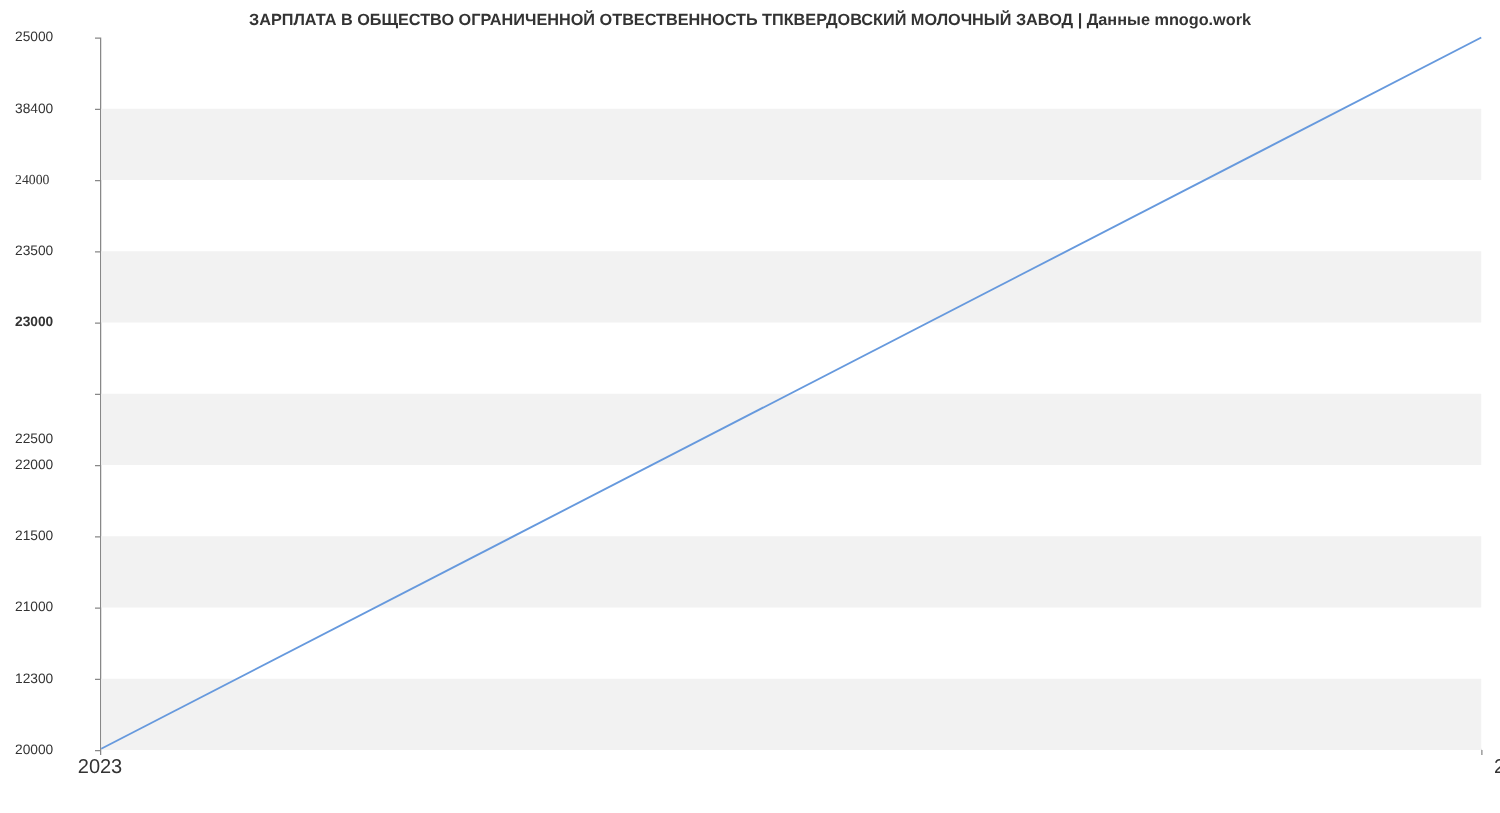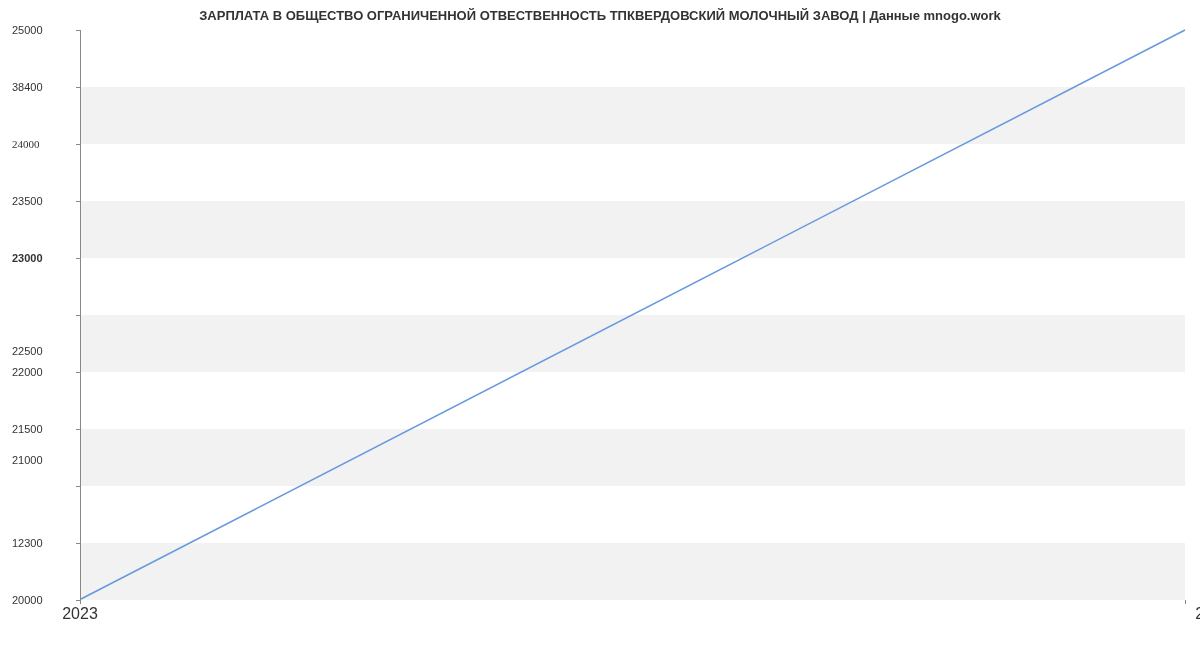--- a/index.html
+++ b/index.html
@@ -94,21 +94,21 @@
       <div class="grid-band" style="top: 399px; height: 57px;"></div>
       <div class="grid-band" style="top: 513px; height: 57px;"></div>
     <svg class="line-svg" viewBox="0 0 1105 570" preserveAspectRatio="none">
       <line id="data-line" x1="0" y1="570" x2="1105" y2="0" stroke="#6699dd" stroke-width="1.5" fill="none"></line>
     </svg>
   </div>
 <div class="y-tick-label" style="top: 600px;">20000</div>
     <div class="y-tick-mark" style="top: 600px;"></div>
     <div class="y-tick-label" style="top: 543px;">12300</div>
     <div class="y-tick-mark" style="top: 543px;"></div>
-    <div class="y-tick-label" style="top: 460px;">21000</div>
+    <div class="y-tick-label" style="top: 486px;">21000</div>
     <div class="y-tick-mark" style="top: 486px;"></div>
     <div class="y-tick-label" style="top: 429px;">21500</div>
     <div class="y-tick-mark" style="top: 429px;"></div>
     <div class="y-tick-label" style="top: 372px;">22000</div>
     <div class="y-tick-mark" style="top: 372px;"></div>
     <div class="y-tick-label" style="top: 315px; margin-top: 36px;">22500</div>
     <div class="y-tick-mark" style="top: 315px;"></div>
     <div class="y-tick-label" style="top: 258px; font-weight: bold;">23000</div>
     <div class="y-tick-mark" style="top: 258px;"></div>
     <div class="y-tick-label" style="top: 201px;">23500</div>

